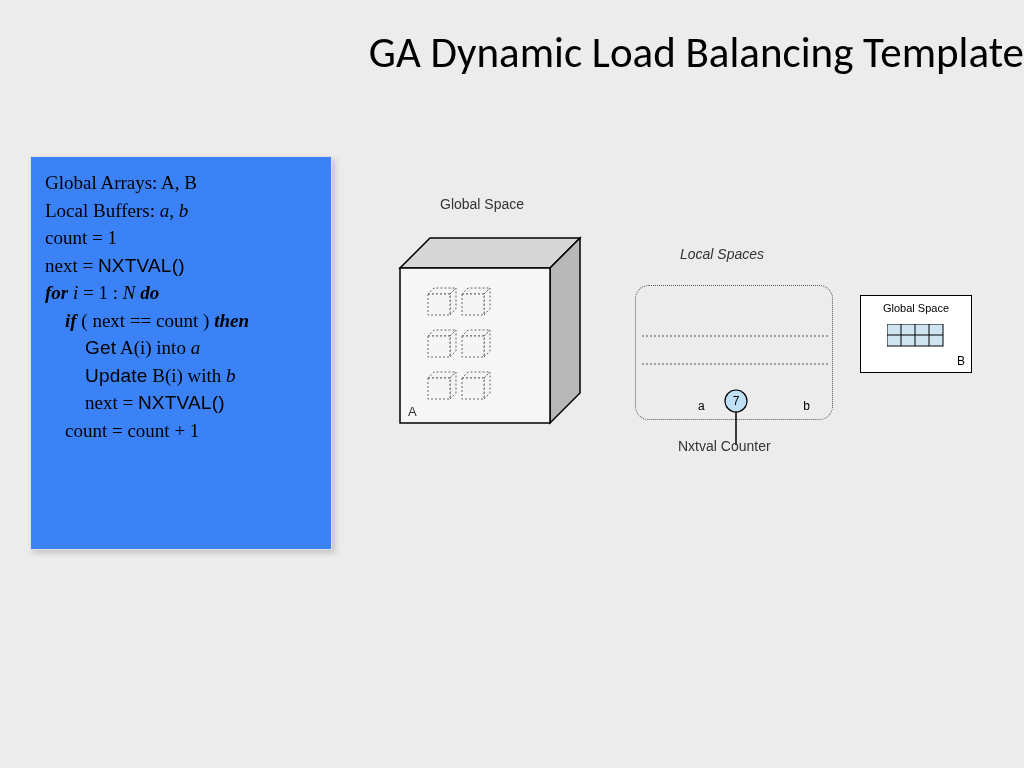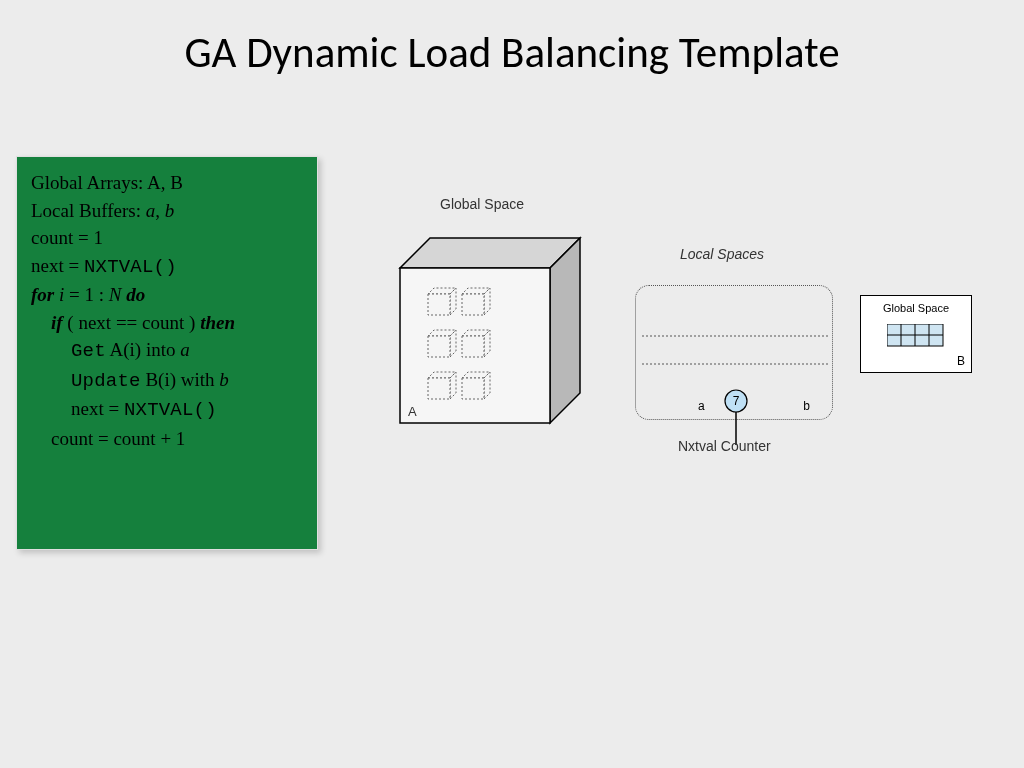--- a/index.html
+++ b/index.html
@@ -10,47 +10,47 @@
     background: #ececec;
     font-family: Calibri, Arial, sans-serif;
     position: relative;
     overflow: hidden;
   }
   .slide-title {
     position: absolute;
     top: 26px;
     left: 0;
     width: 100%;
-    text-align: center;
+    text-align: right;
     font-size: 43px;
     font-weight: 400;
     color: #000;
   }
 
   
   .code-box {
     position: absolute;
-    left: 16px;
+    left: 30px;
     top: 156px;
     width: 302px;
     height: 394px;
-    background: #15803d;
+    background: #3b82f6;
     border: 1px solid #e0e0e0;
     box-shadow: 3px 3px 6px rgba(0,0,0,0.18);
     padding: 12px 14px;
     font-family: "Times New Roman", Georgia, serif;
     font-size: 19px;
     line-height: 1.45;
     color: #000;
     white-space: normal;
   }
   .code-box .ln { display: block; }
   .code-box .i1 { padding-left: 20px; }
   .code-box .i2 { padding-left: 40px; }
-  .mono { font-family: Liberation Mono, monospace; letter-spacing: 0.2px; }
+  .mono { font-family: Liberation Sans, sans-serif; letter-spacing: 0.2px; }
   .it { font-style: italic; font-family: "Times New Roman", Georgia, serif; }
   .bold { font-weight: bold; font-style: italic; }
   .sc { font-variant: small-caps; }
 
   
   .diagram {
     position: absolute;
     left: 370px;
     top: 190px;
     width: 610px;

